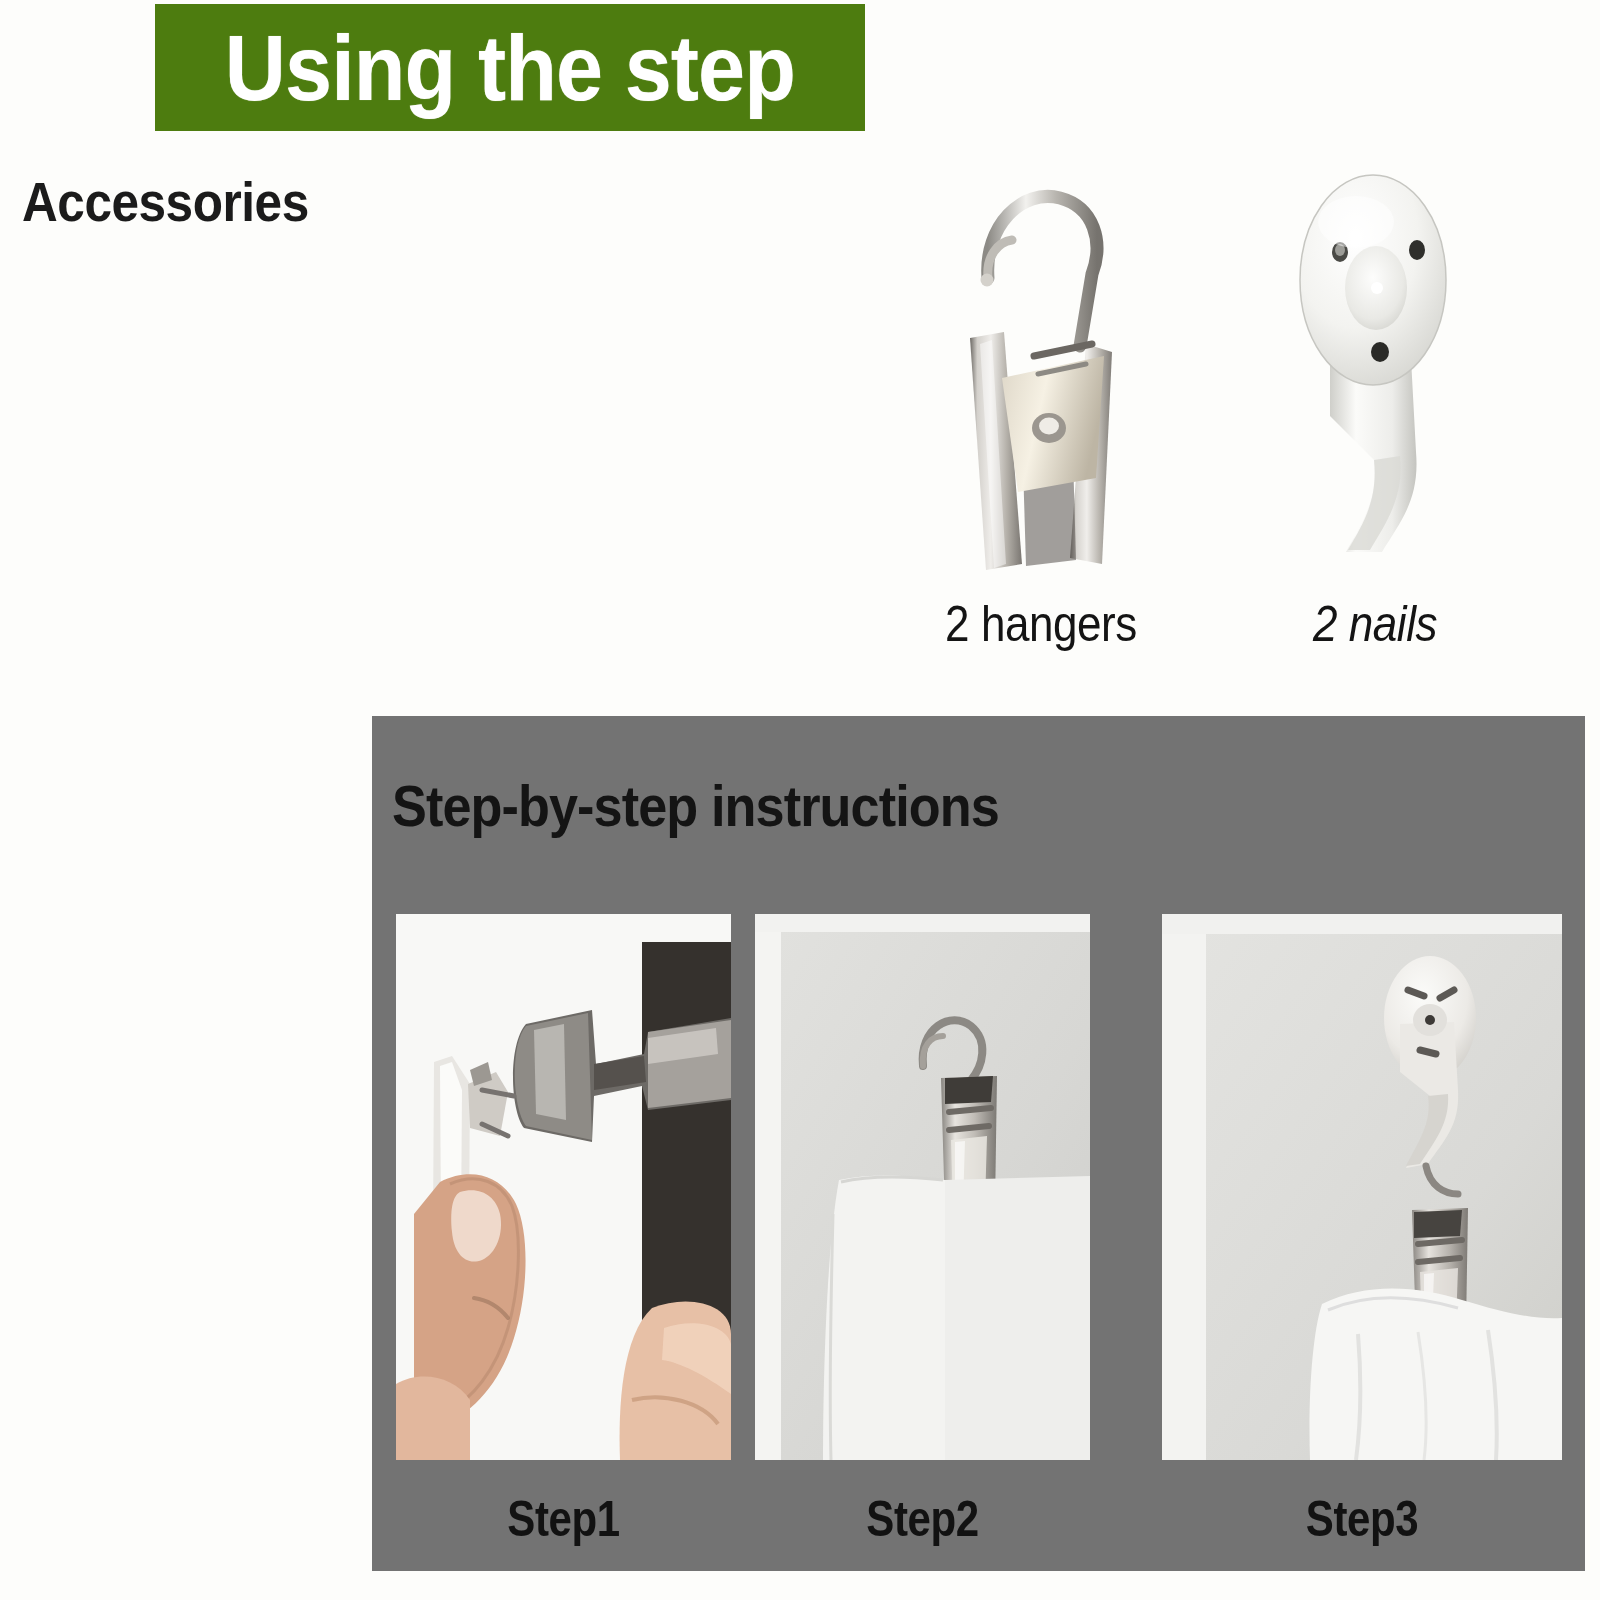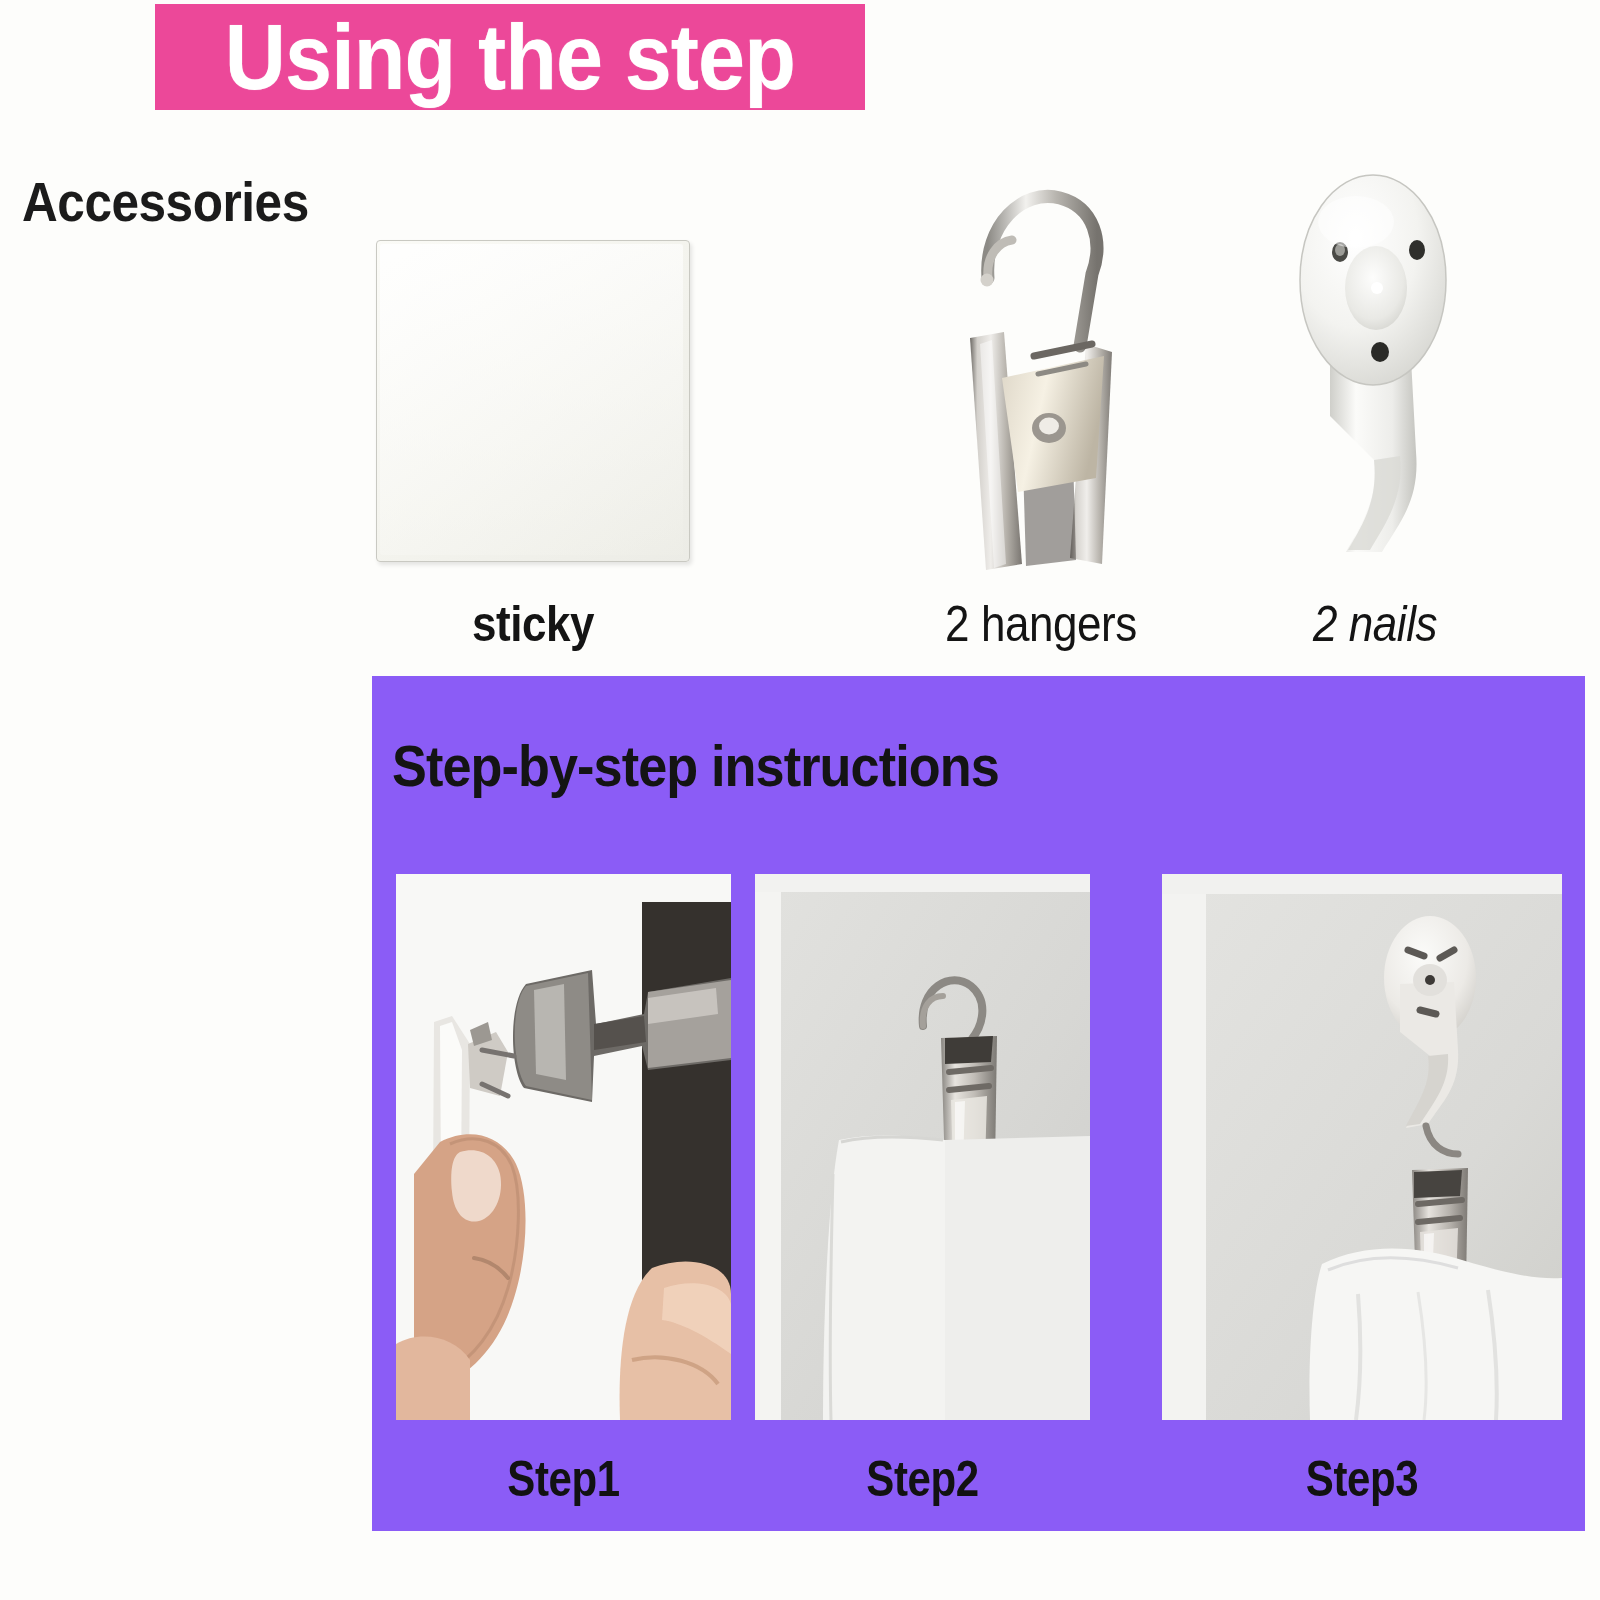--- a/index.html
+++ b/index.html
@@ -18,22 +18,22 @@
     height: 1600px;
     background: #fdfdfb;
   }
 
   
   .title-banner {
     position: absolute;
     left: 155px;
     top: 4px;
     width: 710px;
-    height: 106px;
-    background: #ec4899;
+    height: 127px;
+    background: #4d7c0f;
     display: flex;
     align-items: center;
     justify-content: center;
     overflow: hidden;
   }
   .title-text {
     color: #ffffff;
     font-family: "Liberation Sans Narrow", "Liberation Sans", sans-serif;
     font-size: 92px;
     font-weight: bold;
@@ -101,24 +101,24 @@
 
   
   .clip-wrap { position: absolute; left: 926px; top: 10px; width: 230px; height: 420px; }
   
   .nail-wrap { position: absolute; left: 1270px; top: 10px; width: 210px; height: 420px; font-style: italic; }
 
   
   .panel {
     position: absolute;
     left: 372px;
-    top: 676px;
+    top: 716px;
     width: 1213px;
     height: 855px;
-    background: #8b5cf6;
+    background: #737373;
   }
   .panel-heading {
     position: absolute;
     left: 20px;
     top: 56px;
     font-size: 58px;
     font-weight: 700;
     color: #141414;
     letter-spacing: -1px;
     transform: scaleX(0.9);
@@ -171,24 +171,20 @@
 <div id="page">
 
   <div class="title-banner">
     <span class="title-text">Using the step</span>
   </div>
 
   <div class="accessories-heading">Accessories</div>
 
   <div class="acc-row">
 
-    <div class="acc-item" style="left:0;top:0;width:1066px;height:520px;">
-      <div class="sticky-pad"></div>
-      <div class="acc-label strong" style="left:376px;top:445px;width:314px;">sticky</div>
-    </div>
 
     <div class="acc-item clip-wrap">
       <svg width="230" height="420" viewBox="0 0 230 420">
         <defs>
           <linearGradient id="wireG" x1="0" y1="0" x2="1" y2="0">
             <stop offset="0%" stop-color="#8c8a85"></stop>
             <stop offset="35%" stop-color="#f2f1ee"></stop>
             <stop offset="62%" stop-color="#b9b6b0"></stop>
             <stop offset="100%" stop-color="#76736e"></stop>
           </linearGradient>

